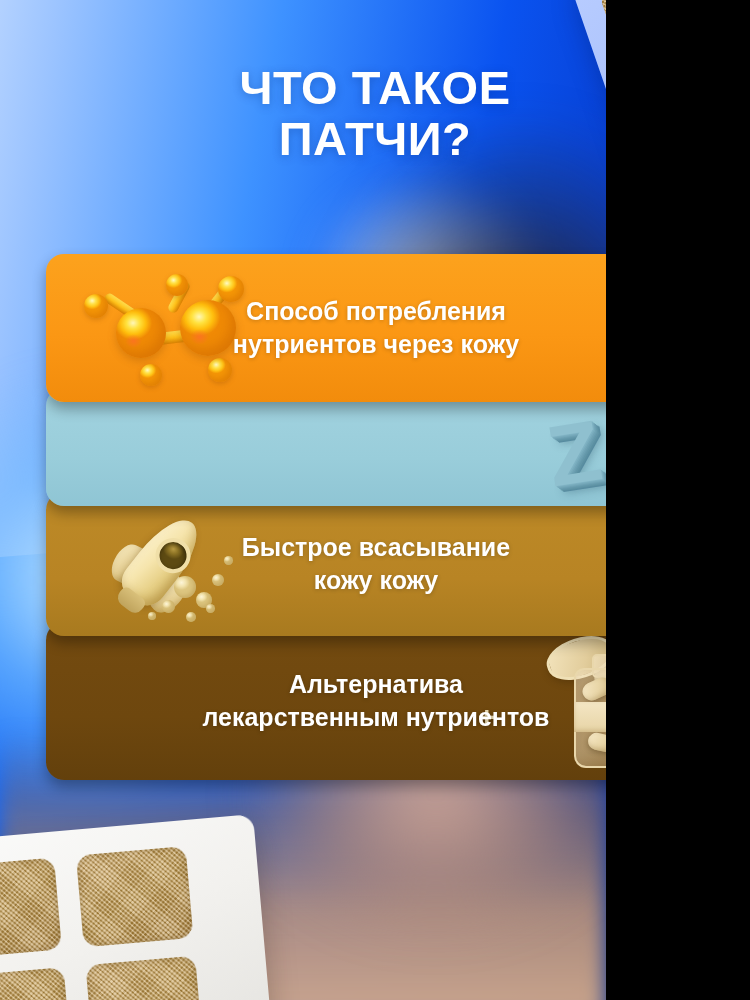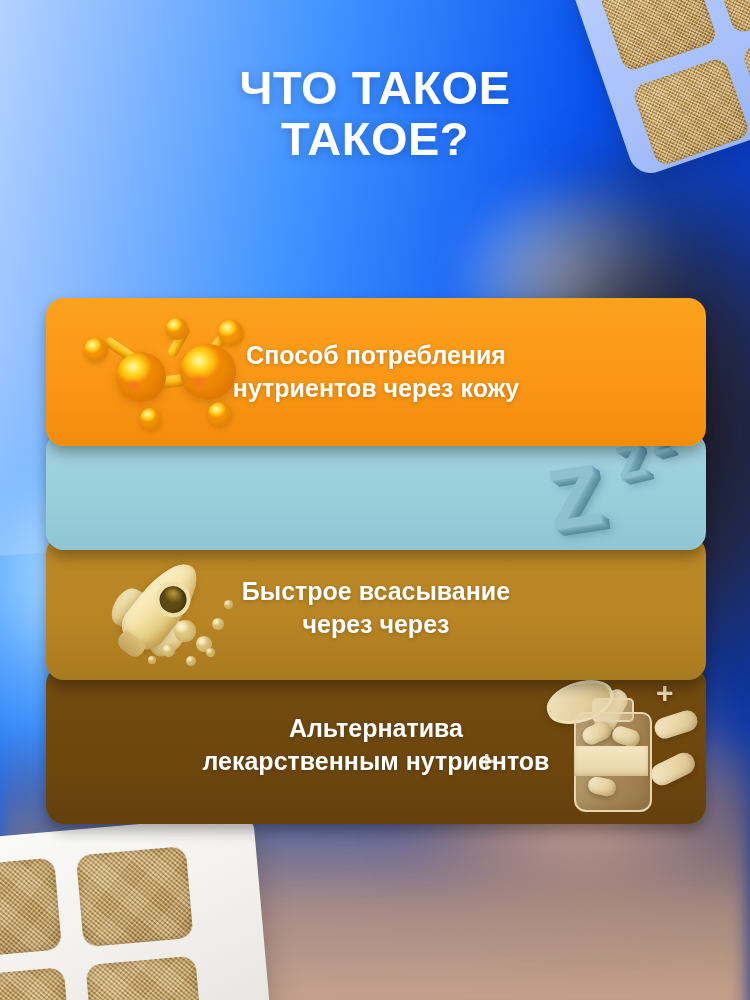--- a/index.html
+++ b/index.html
@@ -2,21 +2,21 @@
 <html><head>
 <meta charset="utf-8">
 <style>
   html, body {
     margin: 0;
     padding: 0;
     background: #000;
   }
   #page {
     position: relative;
-    width: 750px;
+    width: 606px;
     height: 1000px;
     overflow: hidden;
     font-family: "Liberation Sans", sans-serif;
     background: #0f172a;
   }
 
   
   .bg-base {
     position: absolute;
     inset: 0;
@@ -158,21 +158,20 @@
     z-index: 5;
   }
   .card {
     position: relative;
     border-radius: 18px;
     box-shadow: 0 7px 14px rgba(0,0,0,0.32);
     display: flex;
     align-items: center;
     justify-content: center;
     overflow: hidden;
-    margin-top: 44px;
   }
   .card .txt {
     position: relative;
     z-index: 3;
     color: #ffffff;
     font-size: 25px;
     font-weight: bold;
     line-height: 1.32;
     text-align: center;
     text-shadow: 0 1px 4px rgba(0,0,0,0.22);
@@ -354,21 +353,21 @@
 
   <div class="sheet-bl">
     <div class="patch q1"></div>
     <div class="patch q2"></div>
     <div class="patch q3"></div>
     <div class="patch q4"></div>
   </div>
 
   <div class="title">
     <span class="ln">ЧТО ТАКОЕ</span>
-    <span class="ln">ТАКОЕ?</span>
+    <span class="ln">ПАТЧИ?</span>
   </div>
 
   <div class="cards">
 
     <div class="card card-1">
       <div class="icon-wrap molecule">
         <div class="mol-bond" style="left:20px; top:30px; width:40px; height:10px; transform:rotate(34deg);"></div>
         <div class="mol-bond" style="left:62px; top:60px; width:46px; height:12px; transform:rotate(-7deg);"></div>
         <div class="mol-bond" style="left:80px; top:20px; width:34px; height:10px; transform:rotate(-62deg);"></div>
         <div class="mol-bond" style="left:112px; top:62px; width:32px; height:10px; transform:rotate(63deg);"></div>
@@ -405,21 +404,21 @@
         <div class="bub" style="left:74px; top:72px; width:22px; height:22px;"></div>
         <div class="bub" style="left:96px; top:88px; width:16px; height:16px;"></div>
         <div class="bub" style="left:62px; top:96px; width:13px; height:13px;"></div>
         <div class="bub" style="left:112px;top:70px; width:12px; height:12px;"></div>
         <div class="bub" style="left:86px; top:108px;width:10px; height:10px;"></div>
         <div class="bub" style="left:48px; top:108px;width:8px;  height:8px;"></div>
         <div class="bub" style="left:106px;top:100px;width:9px;  height:9px;"></div>
         <div class="bub" style="left:124px;top:52px; width:9px;  height:9px;"></div>
       </div>
       <div class="txt">Быстрое всасывание
-через через</div>
+кожу кожу</div>
     </div>
 
     <div class="card card-4">
       <div class="icon-wrap pills">
         <span class="plus" style="left:-52px; top:74px;">+</span>
         <span class="plus" style="left:126px; top:6px;">+</span>
         <div class="cap" style="left:70px; top:16px; width:22px; height:46px; transform:rotate(28deg);"></div>
         <div class="cap" style="left:124px; top:42px; width:44px; height:21px; transform:rotate(-18deg);"></div>
         <div class="cap" style="left:120px; top:86px; width:46px; height:22px; transform:rotate(-26deg);"></div>
         <div class="pb-cap"></div>

